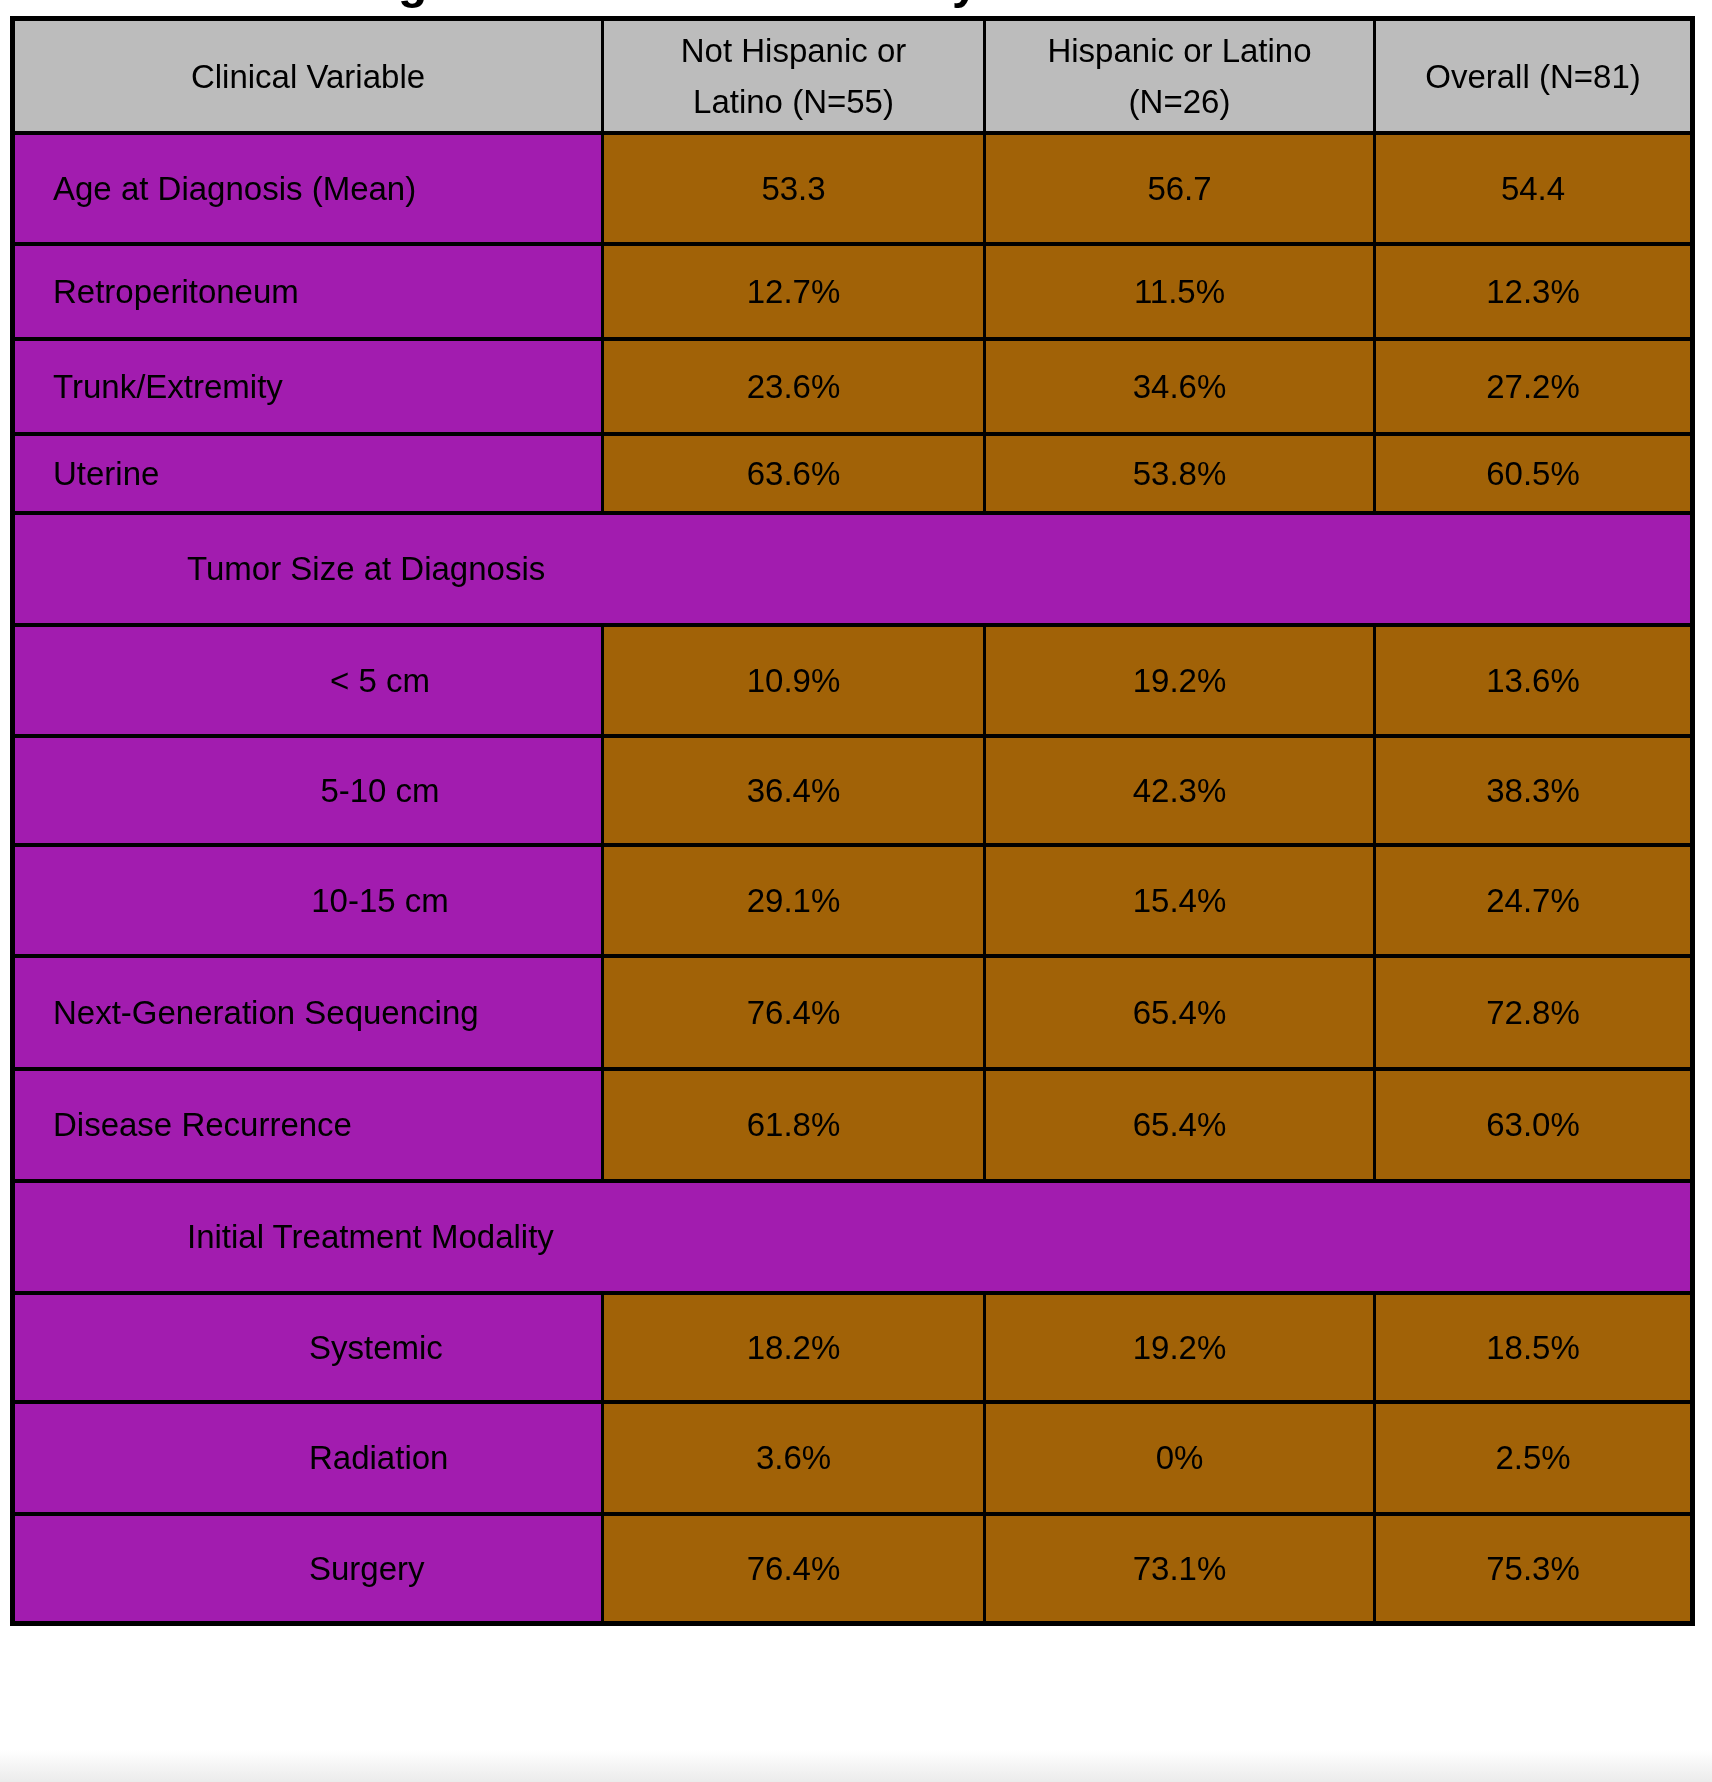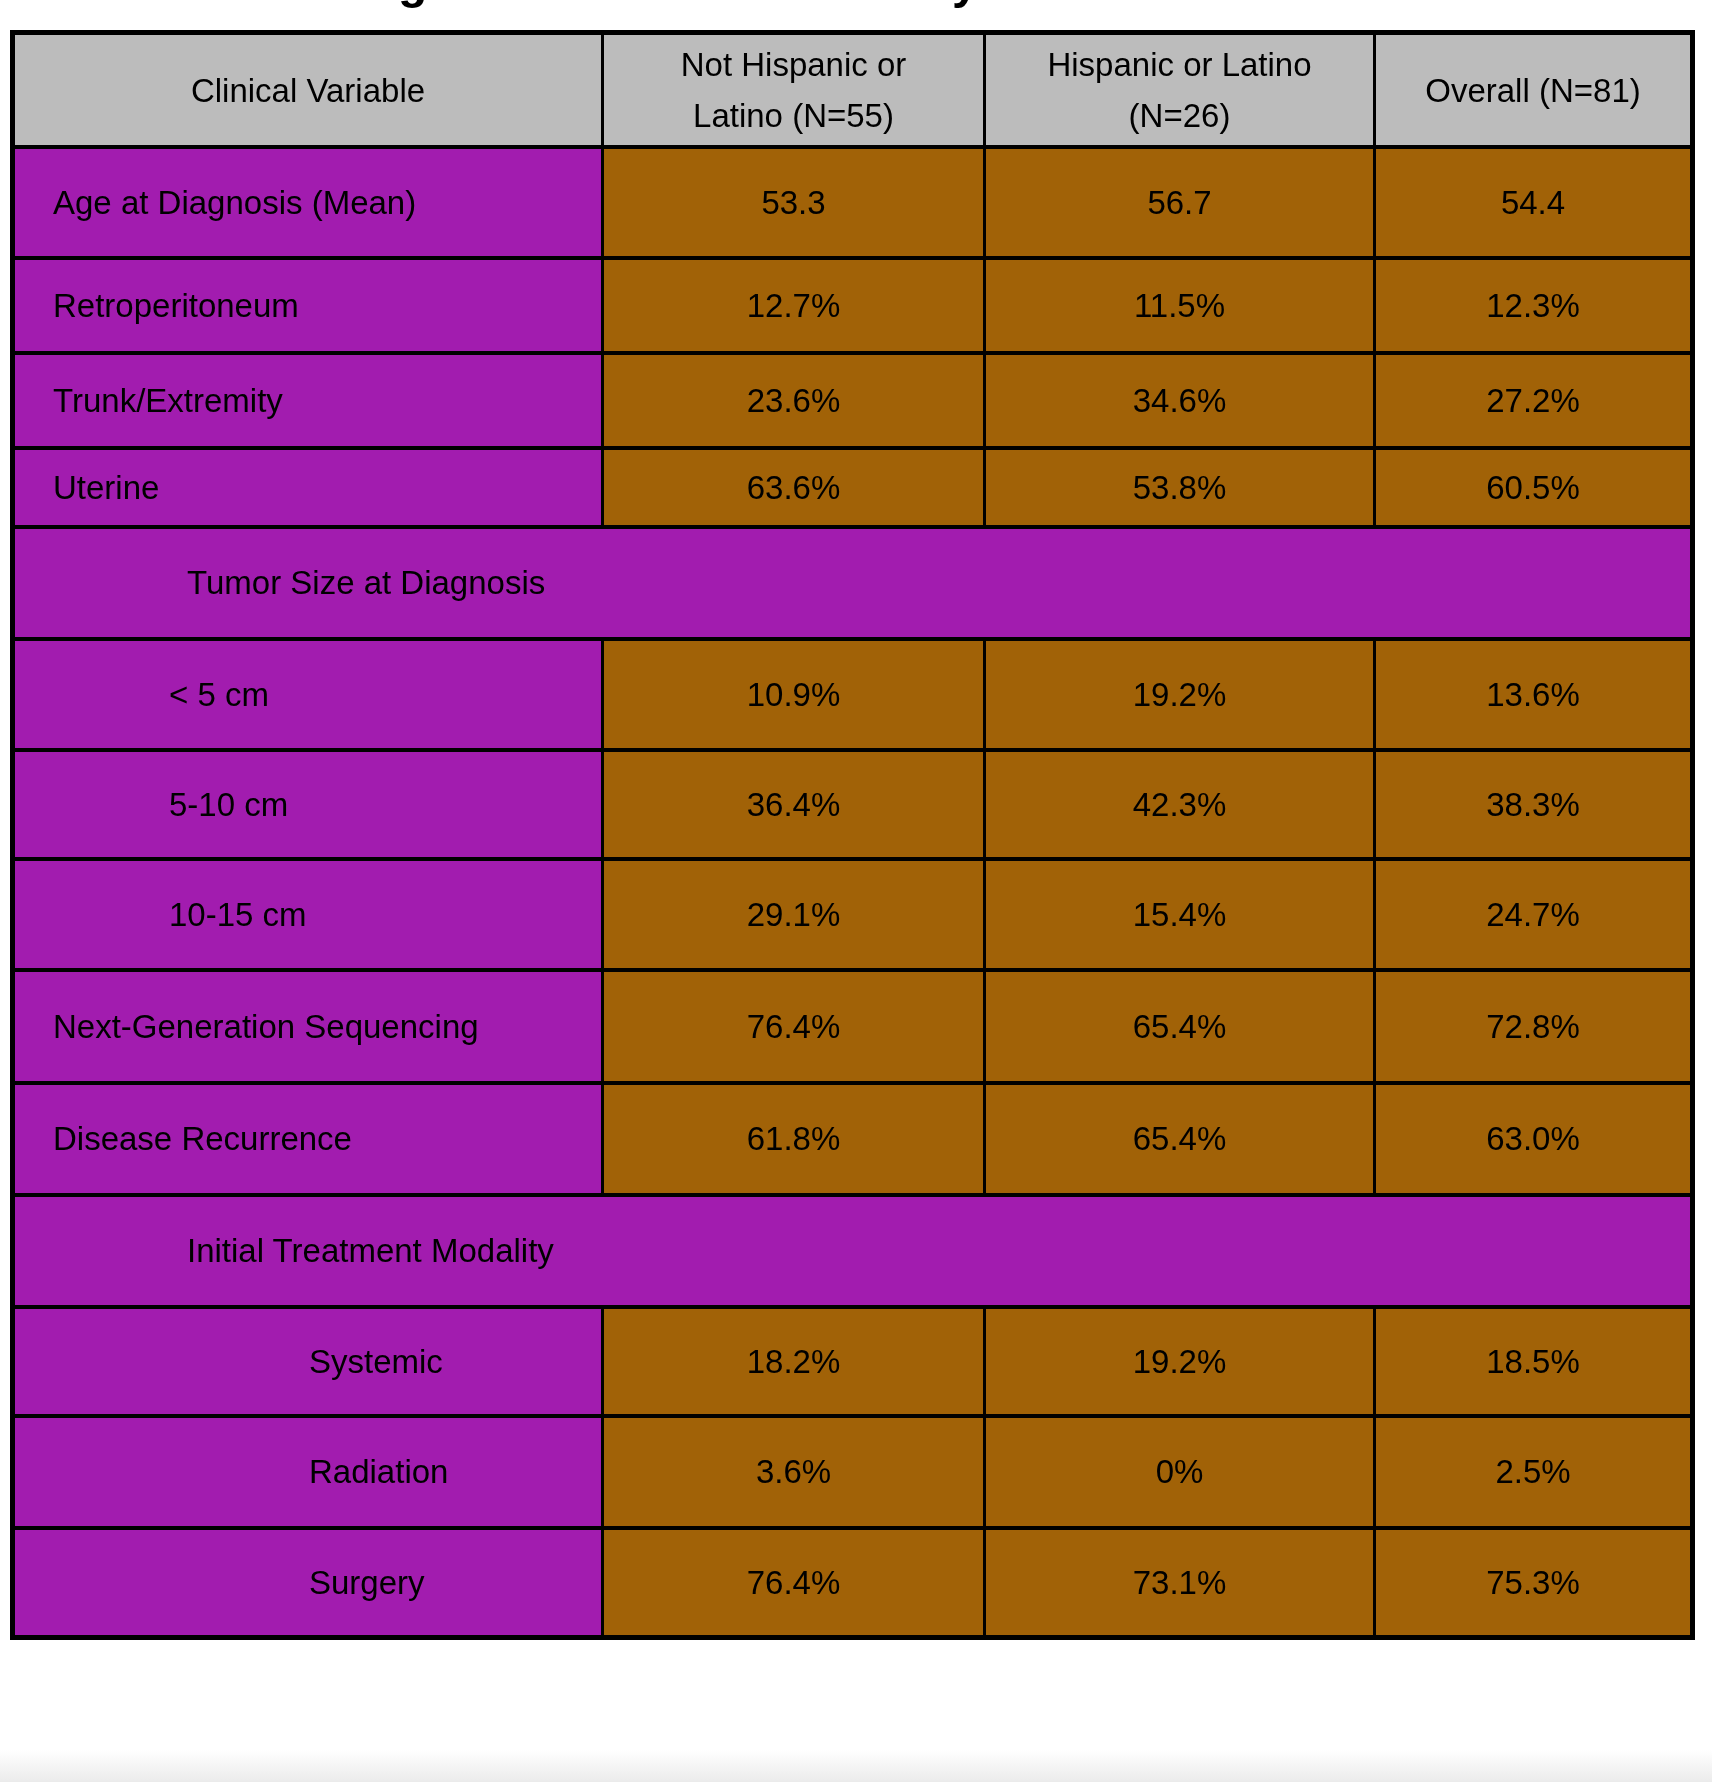--- a/index.html
+++ b/index.html
@@ -28,21 +28,21 @@
     font-weight: bold;
     line-height: 48px;
     color: #000;
   }
   .frag-1 { left: 398px; }
   .frag-2 { left: 952px; }
 
   table.clin {
     position: absolute;
     left: 10px;
-    top: 30px;
+    top: 16px;
     width: 1680px;
     border-collapse: collapse;
     table-layout: fixed;
     border: 5px solid #000;
     font-size: 33px;
   }
   col.c1 { width: 590px; }
   col.c2 { width: 382px; }
   col.c3 { width: 390px; }
   col.c4 { width: 318px; }
@@ -64,21 +64,21 @@
   }
   .clin th.last { padding: 4px 18px; }
 
   td.label {
     background: #a21caf;
     text-align: left;
     padding-left: 38px;
     padding-right: 10px;
   }
   td.label.group-tumor-size {
-    text-align: left;
+    text-align: center;
     padding-left: 154px;
   }
   td.label.group-treatment {
     padding-left: 294px;
   }
   td.section {
     background: #a21caf;
     text-align: left;
     padding-left: 172px;
   }

